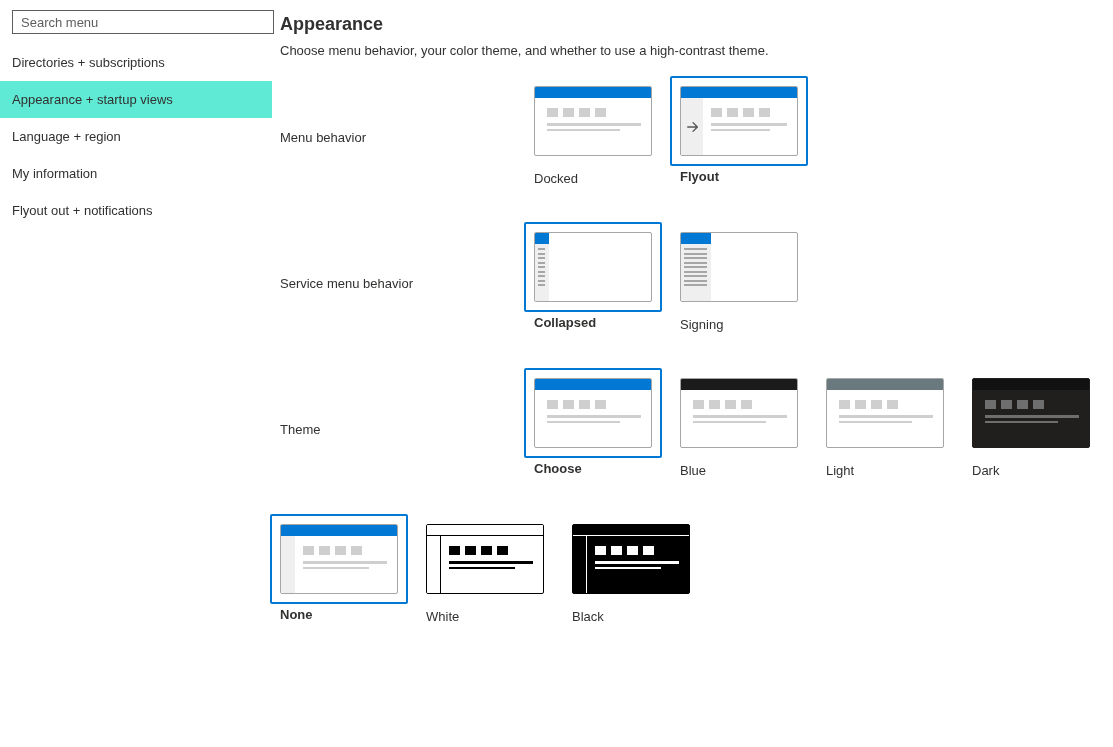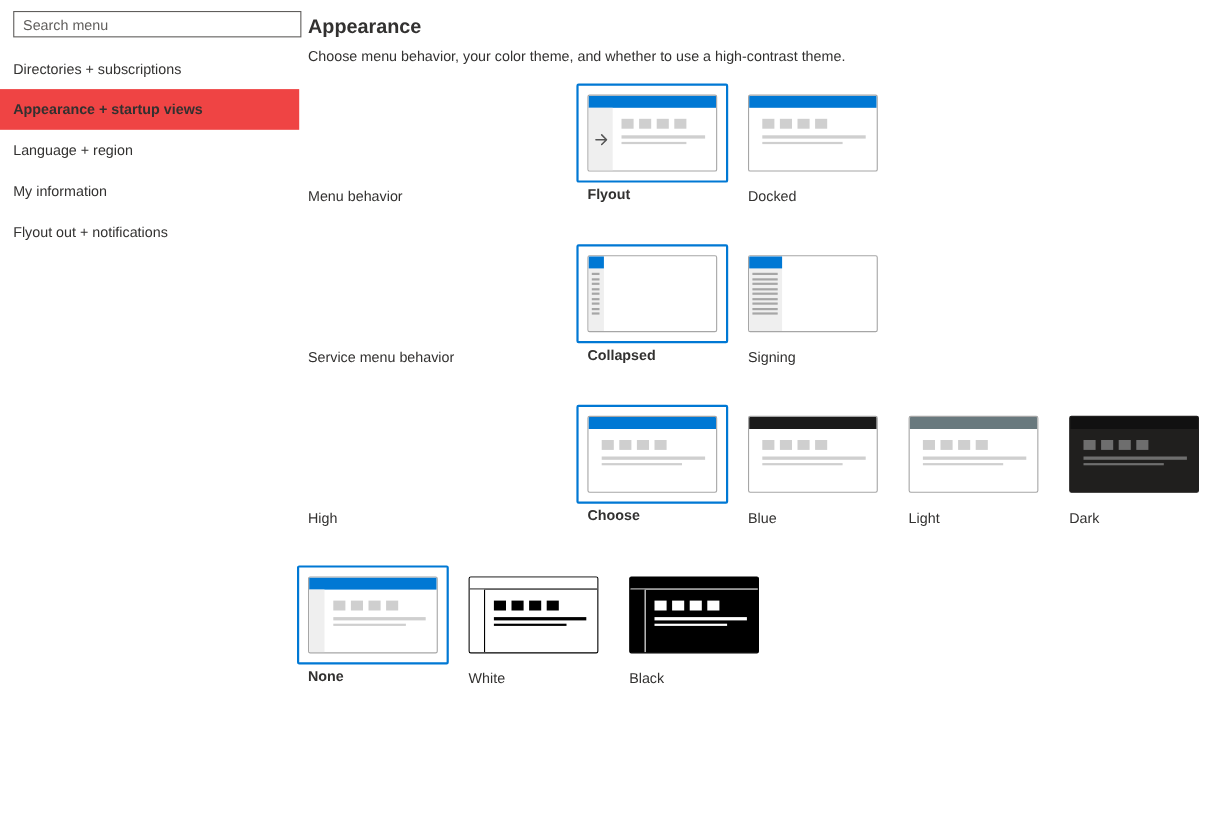--- a/index.html
+++ b/index.html
@@ -26,40 +26,40 @@
     font-family: inherit;
     color: #323130;
     outline: none;
   }
   .search-input::placeholder { color: #605e5c; }
   .nav-item {
     padding: 11px 12px;
     cursor: pointer;
     font-size: 13px;
   }
-  .nav-item.active { background: #ef4444; font-weight: bold; }
+  .nav-item.active { background: #5eead4; }
 
   .main {
     padding: 14px 12px 40px 8px;
     flex: 1;
   }
   .page-title {
     font-size: 18px;
     font-weight: 600;
     margin-bottom: 8px;
   }
   .page-subtitle {
     font-size: 13px;
     color: #323130;
     margin-bottom: 28px;
   }
 
   .section-row {
     display: flex;
-    align-items: flex-end;
+    align-items: center;
     margin-bottom: 46px;
   }
   .section-label {
     width: 254px;
     flex-shrink: 0;
     font-size: 13px;
     padding-top: 2px;
   }
   .options { display: flex; gap: 28px; }
 
@@ -162,20 +162,42 @@
     <div class="nav-item">Flyout out + notifications</div>
   </aside>
 
   <main class="main">
     <div class="page-title">Appearance</div>
     <div class="page-subtitle">Choose menu behavior, your color theme, and whether to use a high-contrast theme.</div>
 
     <div class="section-row">
       <div class="section-label">Menu behavior</div>
       <div class="options">
+        <div class="opt-card">
+          <div class="opt-preview-wrap">
+            <div class="opt-preview">
+              <div class="pv-topbar blue"></div>
+              <div class="pv-body">
+                <div class="pv-content no-side">
+                  <div class="pv-squares">
+                      <i></i>
+                      <i></i>
+                      <i></i>
+                      <i></i>
+                    </div>
+                  <div class="pv-lines">
+                      <i></i>
+                      <i class="short"></i>
+                    </div>
+                </div>
+              </div>
+            </div>
+          </div>
+          <div class="opt-label">Docked</div>
+        </div>
         <div class="opt-card selected">
           <div class="opt-preview-wrap">
             <div class="opt-preview">
               <div class="pv-topbar blue"></div>
               <div class="pv-body">
                 <div class="pv-sidebar">
                   <div class="pv-arrow">
                     <svg viewBox="0 0 16 16">
                         <path d="M2 8h10M8 3l5 5-5 5" stroke="#555" stroke-width="1.6" fill="none" stroke-linecap="round" stroke-linejoin="round"></path>
                       </svg>
@@ -191,42 +213,20 @@
                   <div class="pv-lines">
                       <i></i>
                       <i class="short"></i>
                     </div>
                 </div>
               </div>
             </div>
           </div>
           <div class="opt-label">Flyout</div>
         </div>
-        <div class="opt-card">
-          <div class="opt-preview-wrap">
-            <div class="opt-preview">
-              <div class="pv-topbar blue"></div>
-              <div class="pv-body">
-                <div class="pv-content no-side">
-                  <div class="pv-squares">
-                      <i></i>
-                      <i></i>
-                      <i></i>
-                      <i></i>
-                    </div>
-                  <div class="pv-lines">
-                      <i></i>
-                      <i class="short"></i>
-                    </div>
-                </div>
-              </div>
-            </div>
-          </div>
-          <div class="opt-label">Docked</div>
-        </div>
       </div>
     </div>
 
     <div class="section-row">
       <div class="section-label">Service menu behavior</div>
       <div class="options">
         <div class="opt-card selected svc">
           <div class="opt-preview-wrap">
             <div class="opt-preview">
               <div class="pv-body">
@@ -269,21 +269,21 @@
                 </div>
               </div>
             </div>
           </div>
           <div class="opt-label">Signing</div>
         </div>
       </div>
     </div>
 
     <div class="section-row">
-      <div class="section-label">High</div>
+      <div class="section-label">Theme</div>
       <div class="options">
         <div class="opt-card selected">
           <div class="opt-preview-wrap">
             <div class="opt-preview">
               <div class="pv-topbar blue"></div>
               <div class="pv-body">
                 <div class="pv-content no-side">
                   <div class="pv-squares">
                       <i></i>
                       <i></i>

